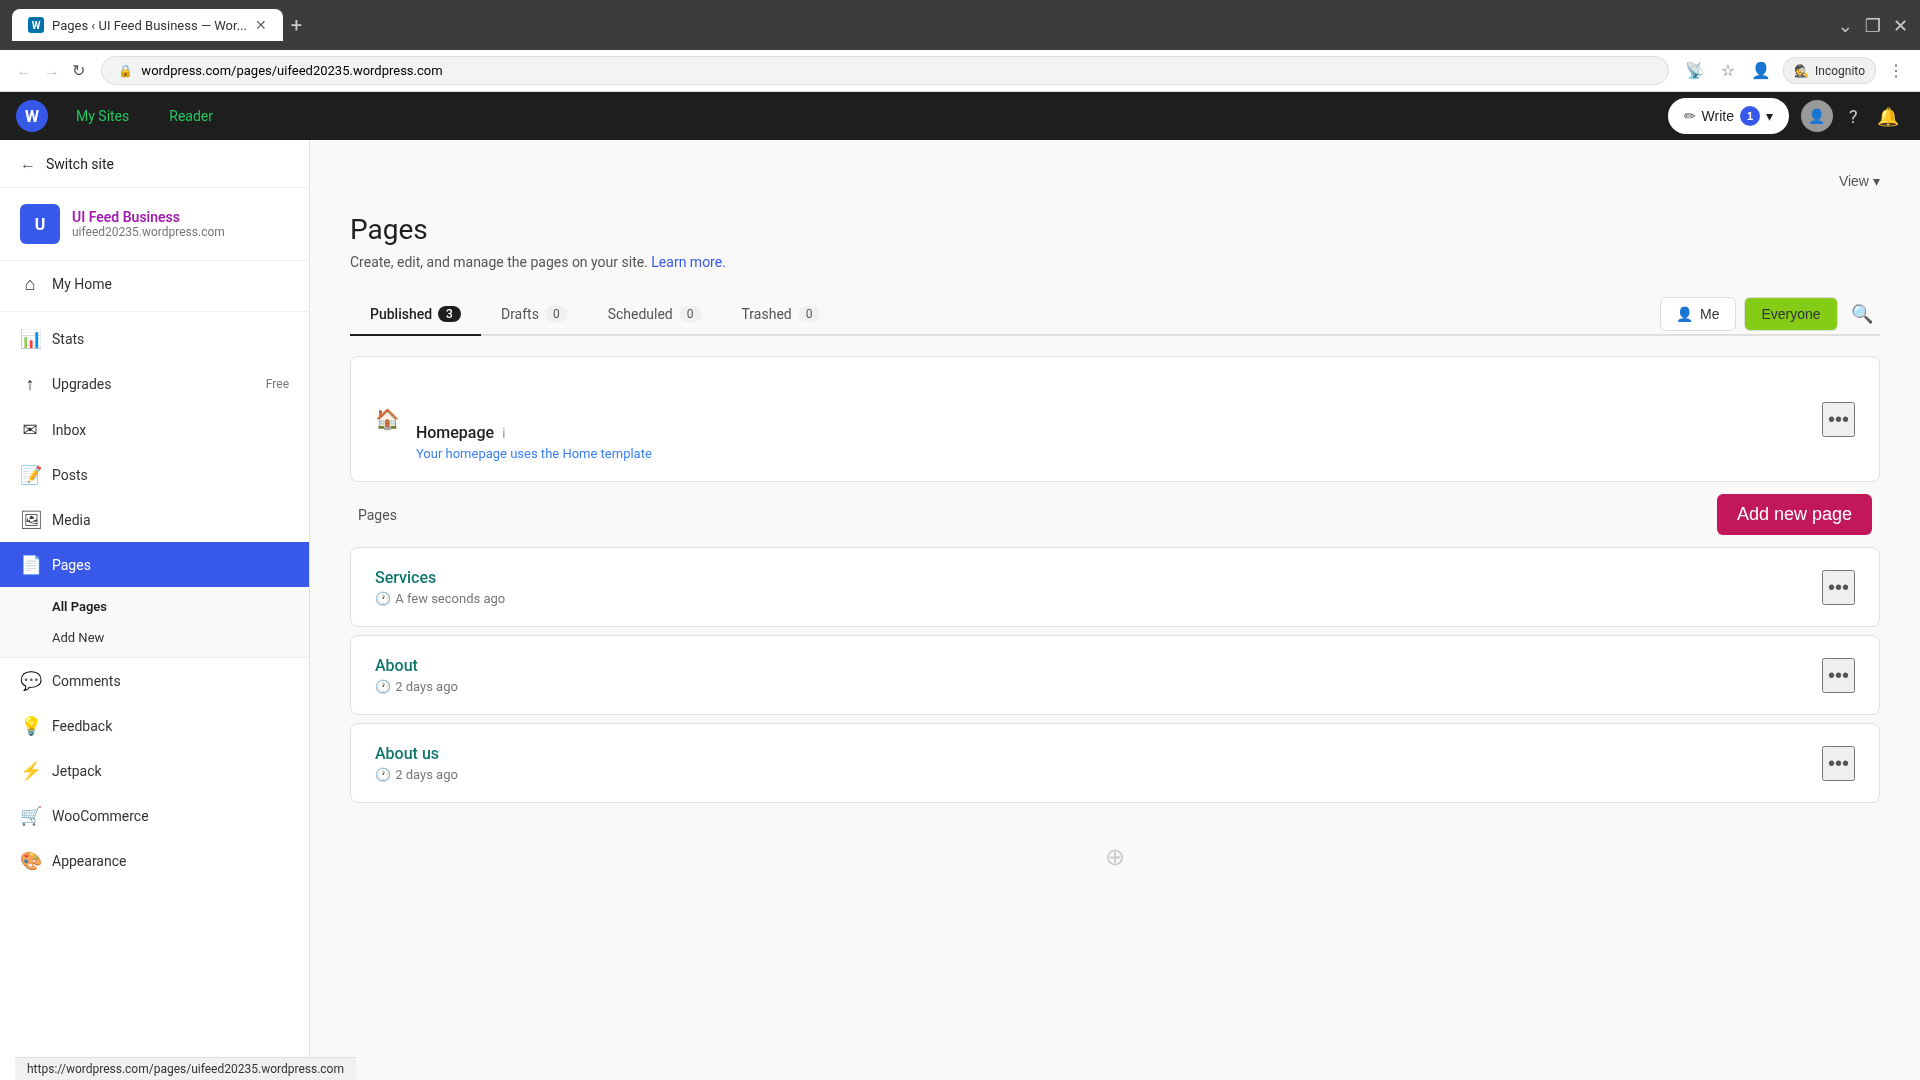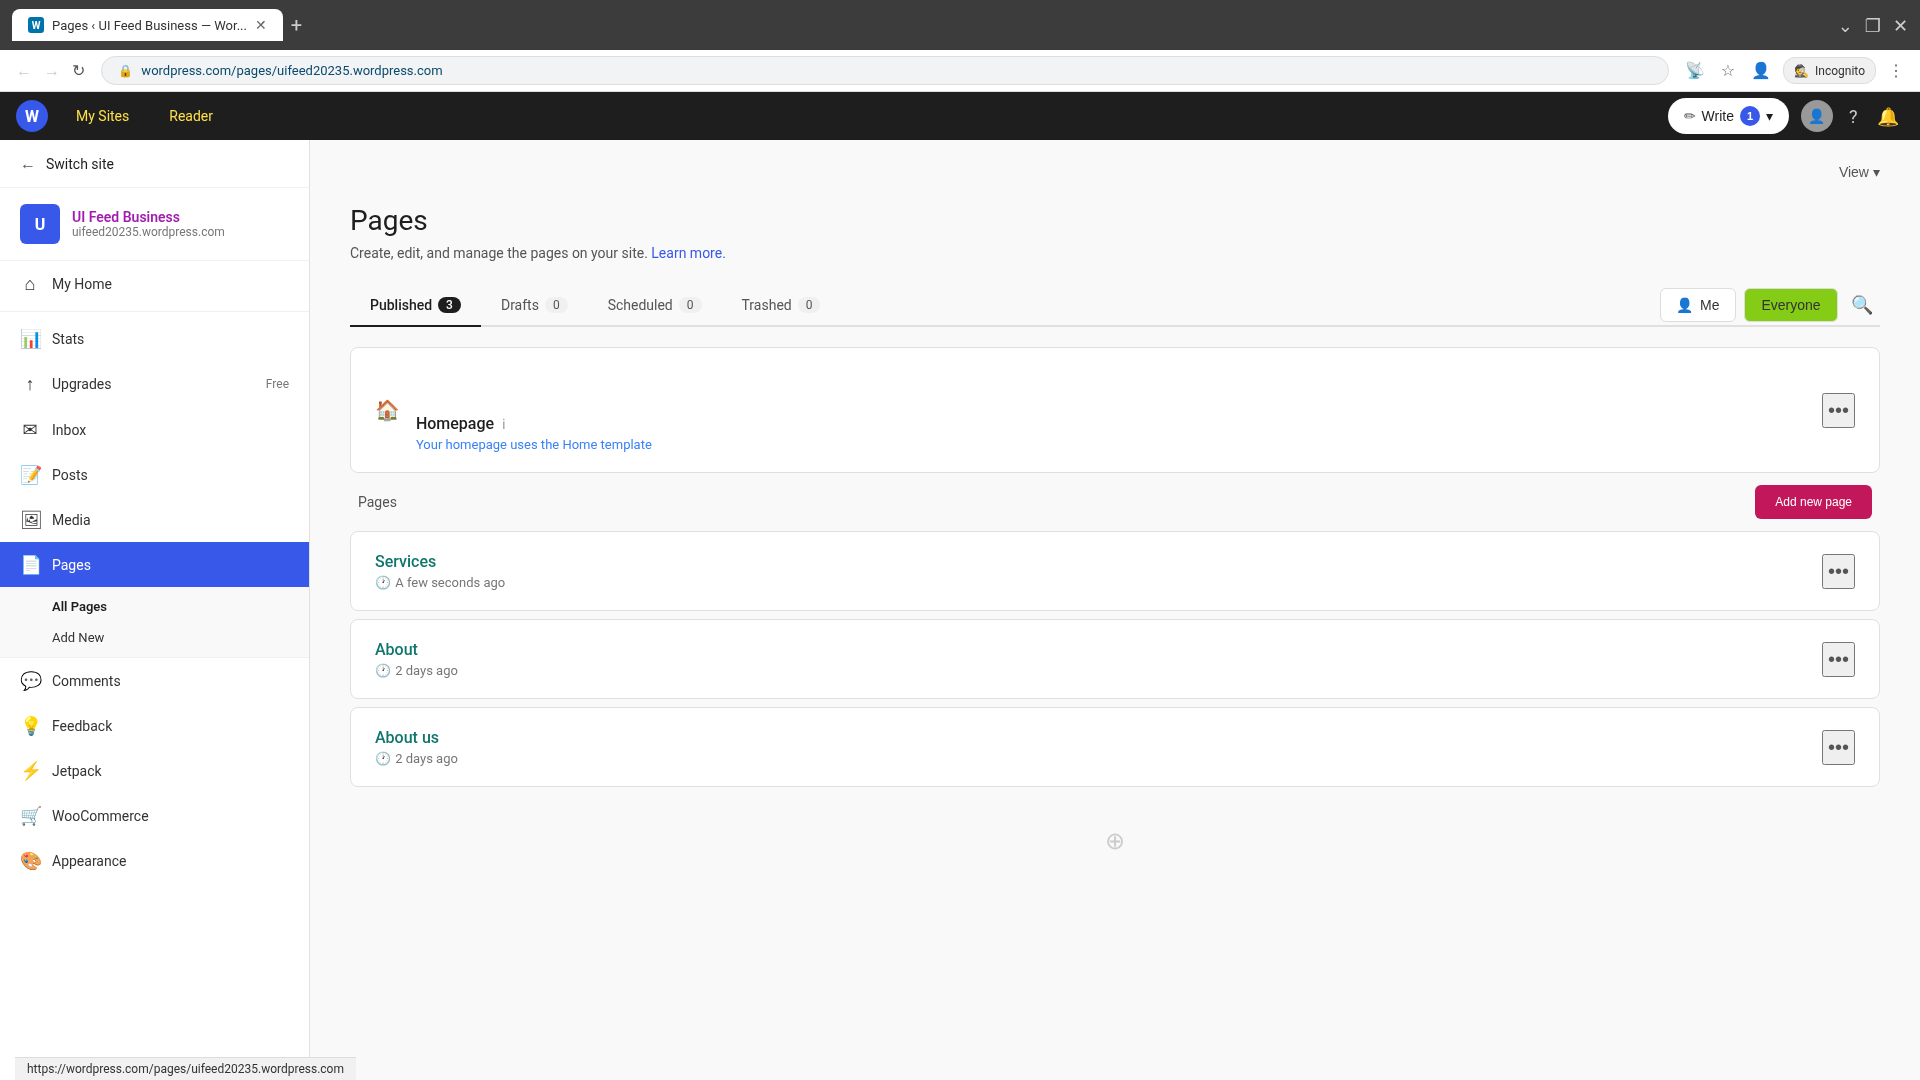--- a/index.html
+++ b/index.html
@@ -14,29 +14,29 @@
     .window-controls { margin-left: auto; display: flex; gap: 12px; color: #ccc; }
 
     
     .nav-bar { background: #fff; height: 42px; display: flex; align-items: center; padding: 0 12px; gap: 12px; border-bottom: 1px solid #ddd; }
     .nav-arrows { display: flex; gap: 4px; color: #666; }
     .nav-arrow { background: none; border: none; cursor: pointer; font-size: 16px; color: #555; padding: 4px; }
     .nav-arrow.disabled { color: #ccc; cursor: default; }
     .nav-refresh { background: none; border: none; cursor: pointer; font-size: 16px; color: #555; padding: 4px; }
     .nav-url-bar { flex: 1; background: #f1f3f4; border: 1px solid #ddd; border-radius: 20px; padding: 6px 16px; font-size: 13px; color: #333; display: flex; align-items: center; gap: 8px; }
     .url-lock { color: #666; font-size: 12px; }
-    .url-text { color: #0c4a6e; }
+    .url-text { color: #000000; }
     .nav-icons { display: flex; gap: 8px; color: #666; }
     .nav-icon-btn { background: none; border: none; cursor: pointer; font-size: 16px; color: #666; padding: 4px; }
     .incognito-badge { background: #f0f0f0; border: 1px solid #ddd; border-radius: 12px; padding: 3px 10px; font-size: 12px; color: #333; display: flex; align-items: center; gap: 6px; }
 
     
     .wp-topbar { background: #1e1e1e; height: 48px; display: flex; align-items: center; padding: 0 16px; gap: 16px; }
     .wp-logo { width: 32px; height: 32px; background: #3858e9; border-radius: 50%; display: flex; align-items: center; justify-content: center; color: white; font-size: 16px; font-weight: bold; cursor: pointer; }
-    .wp-nav-item { color: #fde047; font-size: 14px; cursor: pointer; padding: 8px 12px; }
+    .wp-nav-item { color: #22c55e; font-size: 14px; cursor: pointer; padding: 8px 12px; }
     .wp-topbar-right { margin-left: auto; display: flex; align-items: center; gap: 12px; }
     .write-btn { background: #fff; border: none; border-radius: 20px; padding: 8px 16px; font-size: 14px; color: #1e1e1e; cursor: pointer; display: flex; align-items: center; gap: 6px; font-weight: 500; }
     .write-icon { color: #555; }
     .notif-badge { background: #3858e9; color: white; border-radius: 50%; width: 20px; height: 20px; display: flex; align-items: center; justify-content: center; font-size: 11px; font-weight: bold; }
     .wp-topbar-icon { color: #ccc; font-size: 18px; cursor: pointer; padding: 4px; }
     .avatar { width: 32px; height: 32px; background: #999; border-radius: 50%; cursor: pointer; display: flex; align-items: center; justify-content: center; color: white; font-size: 14px; }
 
     
     .main-layout { display: flex; height: calc(1080px - 50px - 42px - 48px); }
 
@@ -53,21 +53,21 @@
     .sidebar-nav-item.active { background: #3858e9; color: white; }
     .sidebar-nav-icon { font-size: 18px; width: 20px; text-align: center; }
     .sidebar-nav-label { flex: 1; }
     .sidebar-nav-badge { font-size: 12px; color: #777; }
     .sidebar-sub { padding: 4px 0; background: #f9f9f9; border-bottom: 1px solid #f0f0f0; }
     .sidebar-sub-item { padding: 8px 20px 8px 52px; font-size: 13px; color: #333; cursor: pointer; }
     .sidebar-sub-item.active { color: #1e1e1e; font-weight: 600; }
 
     
     .content-area { flex: 1; background: #f9f9f9; overflow-y: auto; }
-    .content-header { padding: 24px 40px 0; display: flex; justify-content: flex-end; }
+    .content-header { padding: 33px 40px 0; display: flex; justify-content: flex-end; }
     .view-btn { background: none; border: none; color: #555; cursor: pointer; font-size: 14px; display: flex; align-items: center; gap: 4px; }
     .pages-header { padding: 24px 40px; }
     .pages-title { font-size: 28px; font-weight: 400; color: #1e1e1e; margin-bottom: 8px; }
     .pages-desc { font-size: 14px; color: #555; }
     .pages-desc a { color: #3858e9; text-decoration: none; }
 
     
     .pages-tabs { display: flex; align-items: center; border-bottom: 2px solid #e0e0e0; margin: 0 40px; gap: 0; }
     .page-tab { padding: 12px 20px; font-size: 14px; color: #555; cursor: pointer; border-bottom: 2px solid transparent; margin-bottom: -2px; display: flex; align-items: flex-end; gap: 6px; }
     .page-tab.active { color: #1e1e1e; border-bottom-color: #1e1e1e; font-weight: 500; }
@@ -75,21 +75,21 @@
     .page-tab.active .tab-count { background: #1e1e1e; color: white; }
     .tabs-right { margin-left: auto; display: flex; align-items: center; gap: 8px; }
     .filter-btn { padding: 8px 16px; border: 1px solid #ddd; border-radius: 6px; background: #fff; font-size: 14px; color: #333; cursor: pointer; display: flex; align-items: center; gap: 6px; }
     .filter-btn.active { background: #84cc16; }
     .search-btn { background: none; border: none; cursor: pointer; font-size: 18px; color: #555; padding: 6px; }
 
     
     .pages-list { margin: 20px 40px; }
     .page-section-header { display: flex; align-items: center; justify-content: space-between; margin-bottom: 12px; padding: 0 8px; }
     .page-section-label { font-size: 14px; color: #555; }
-    .add-new-page-btn { background: #c2185b; color: white; border: none; border-radius: 6px; padding: 10px 20px; font-size: 12px; cursor: pointer; font-weight: 500; }
+    .add-new-page-btn { background: #c2185b; color: white; border: none; border-radius: 6px; padding: 10px 20px; font-size: 18px; cursor: pointer; font-weight: 500; }
     .page-item { background: #fff; border: 1px solid #e0e0e0; border-radius: 8px; padding: 20px 24px; margin-bottom: 8px; display: flex; align-items: center; gap: 16px; }
     .page-item-info { flex: 1; }
     .page-item-title { font-size: 16px; color: #0f766e; font-weight: 500; display: flex; align-items: center; gap: 8px; }
     .page-item-info-icon { color: #999; font-size: 14px; cursor: pointer; }
     .page-item-time { display: flex; align-items: center; gap: 4px; font-size: 13px; color: #777; margin-top: 4px; }
     .page-item-actions { color: #555; cursor: pointer; font-size: 20px; padding: 4px; }
     .homepage-item { border: 1px solid #e0e0e0; background: #fff; border-radius: 8px; padding: 20px 24px; margin-bottom: 12px; display: flex; align-items: center; gap: 16px; }
     .homepage-icon { font-size: 20px; color: #555; }
     .homepage-info { flex: 1; margin-top: 46px; }
     .homepage-title { font-size: 16px; font-weight: 500; color: #1e1e1e; display: flex; align-items: center; gap: 8px; }

